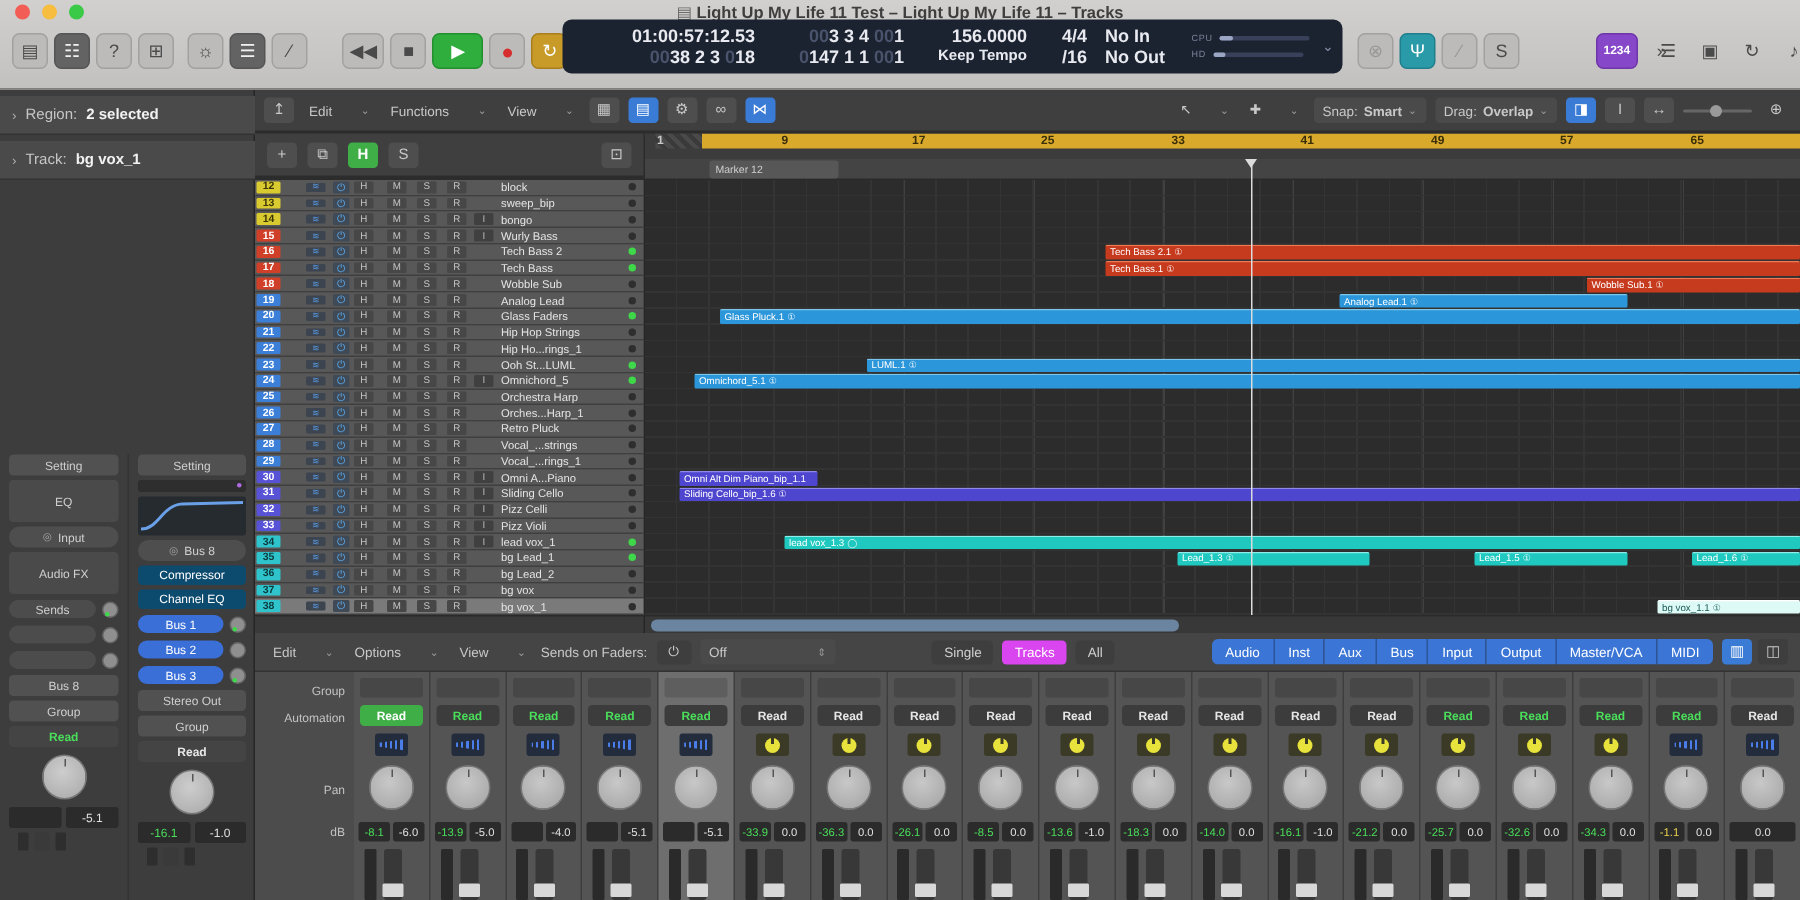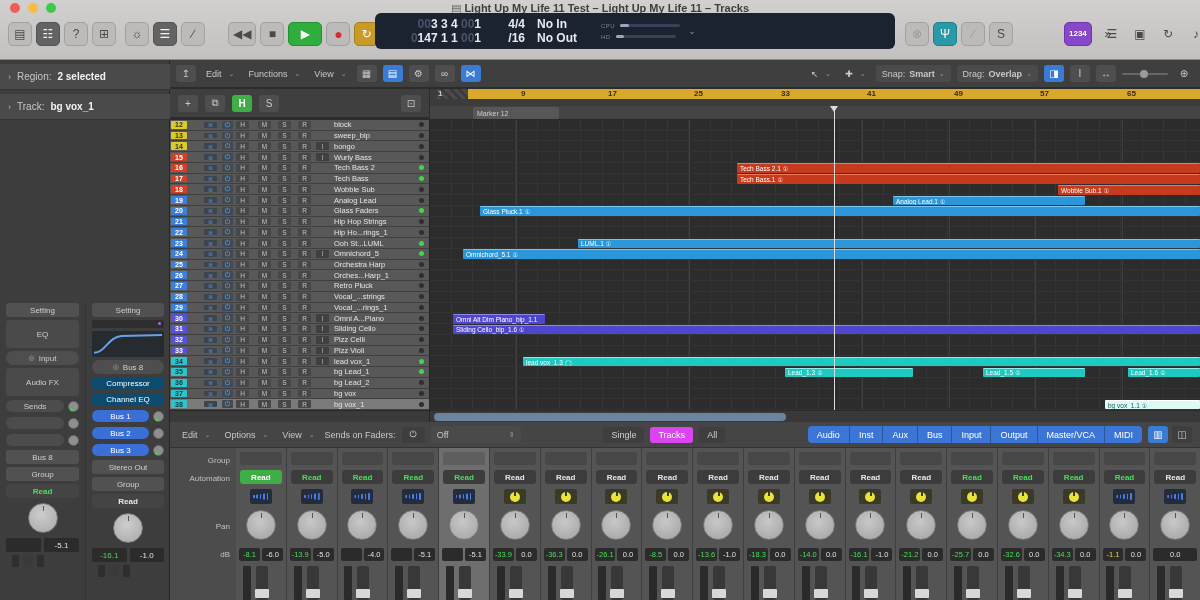--- a/index.html
+++ b/index.html
@@ -88,21 +88,21 @@
   .s-eq { height:26px; background:#262b30; border-radius:2px; position:relative; overflow:hidden; }
   .s-eq svg { position:absolute; inset:0; }
   .s-fader { height:12px; display:flex; gap:4px; padding:0 6px; }
   .s-fader i { width:7px; background:#2e2e2e; border-radius:1px; }
   .s-fader b { width:10px; background:#3a3a3a; border-radius:1px; }
 
   
   .trkhead { position:absolute; left:170px; top:60px; width:1030px; height:28px; background:#3f3f3f;
     border-bottom:1px solid #2c2c2c; display:flex; align-items:center; gap:6px; padding:0 6px;
     color:#c8c8c8; font-size:9px; }
-  .menu { display:flex; align-items:center; gap:7px; padding:2px 4px; }
+  .menu { display:flex; align-items:center; gap:19px; padding:2px 4px; }
   .menu .chev { font-size:7px; color:#9a9a9a; }
   .hbtn { min-width:20px; height:17px; padding:0 4px; background:#4e4e4e; border-radius:3px;
     display:flex; align-items:center; justify-content:center; font-size:10px; color:#c8c8c8; }
   .hbtn.blue { background:#3a7bd5; color:#fff; }
   .hbtn.green { background:#3fae46; color:#fff; font-weight:bold; }
   .sel-box { display:flex; align-items:center; gap:4px; background:#4a4a4a; border-radius:3px;
     height:17px; padding:0 6px; }
   .sel-box .chev { font-size:7px; color:#9a9a9a; }
   .spacer { flex:1; }
   .zoomctl { display:flex; align-items:center; gap:6px; }
@@ -254,23 +254,31 @@
       </div>
     <div class="tbgroup" style="left:228px;" id="tb-transport">
         <span class="tbtn ">◀◀</span>
         <span class="tbtn ">■</span>
         <span class="tbtn  play">▶</span>
         <span class="tbtn  rec">●</span>
         <span class="tbtn  cycle">↻</span>
       </div>
 
     <div class="lcd" id="lcd">
+        <div class="seg" style="width: 152px;">
+          <div class="ln"><span>01:00:57:12.53</span></div>
+          <div class="ln"><span class="dimz">00</span><span>38 2 3</span><span class="dimz"> 0</span><span>18</span></div>
+        </div>
         <div class="seg" style="width: 112px;">
           <div class="ln"><span class="dimz">00</span><span>3 3 4</span><span class="dimz"> 00</span><span>1</span></div>
           <div class="ln"><span class="dimz">0</span><span>147 1 1</span><span class="dimz"> 00</span><span>1</span></div>
+        </div>
+        <div class="seg" style="width: 92px;">
+          <div class="ln"><span>156.0000</span></div>
+          <div class="ln sm"><span>Keep Tempo</span></div>
         </div>
         <div class="seg" style="width: 44px;">
           <div class="ln"><span>4/4</span></div>
           <div class="ln"><span>/16</span></div>
         </div>
         <div class="seg" style="width: 62px; text-align: left;">
           <div class="ln"><span>No In</span></div>
           <div class="ln"><span>No Out</span></div>
         </div>
         <div class="meters">

